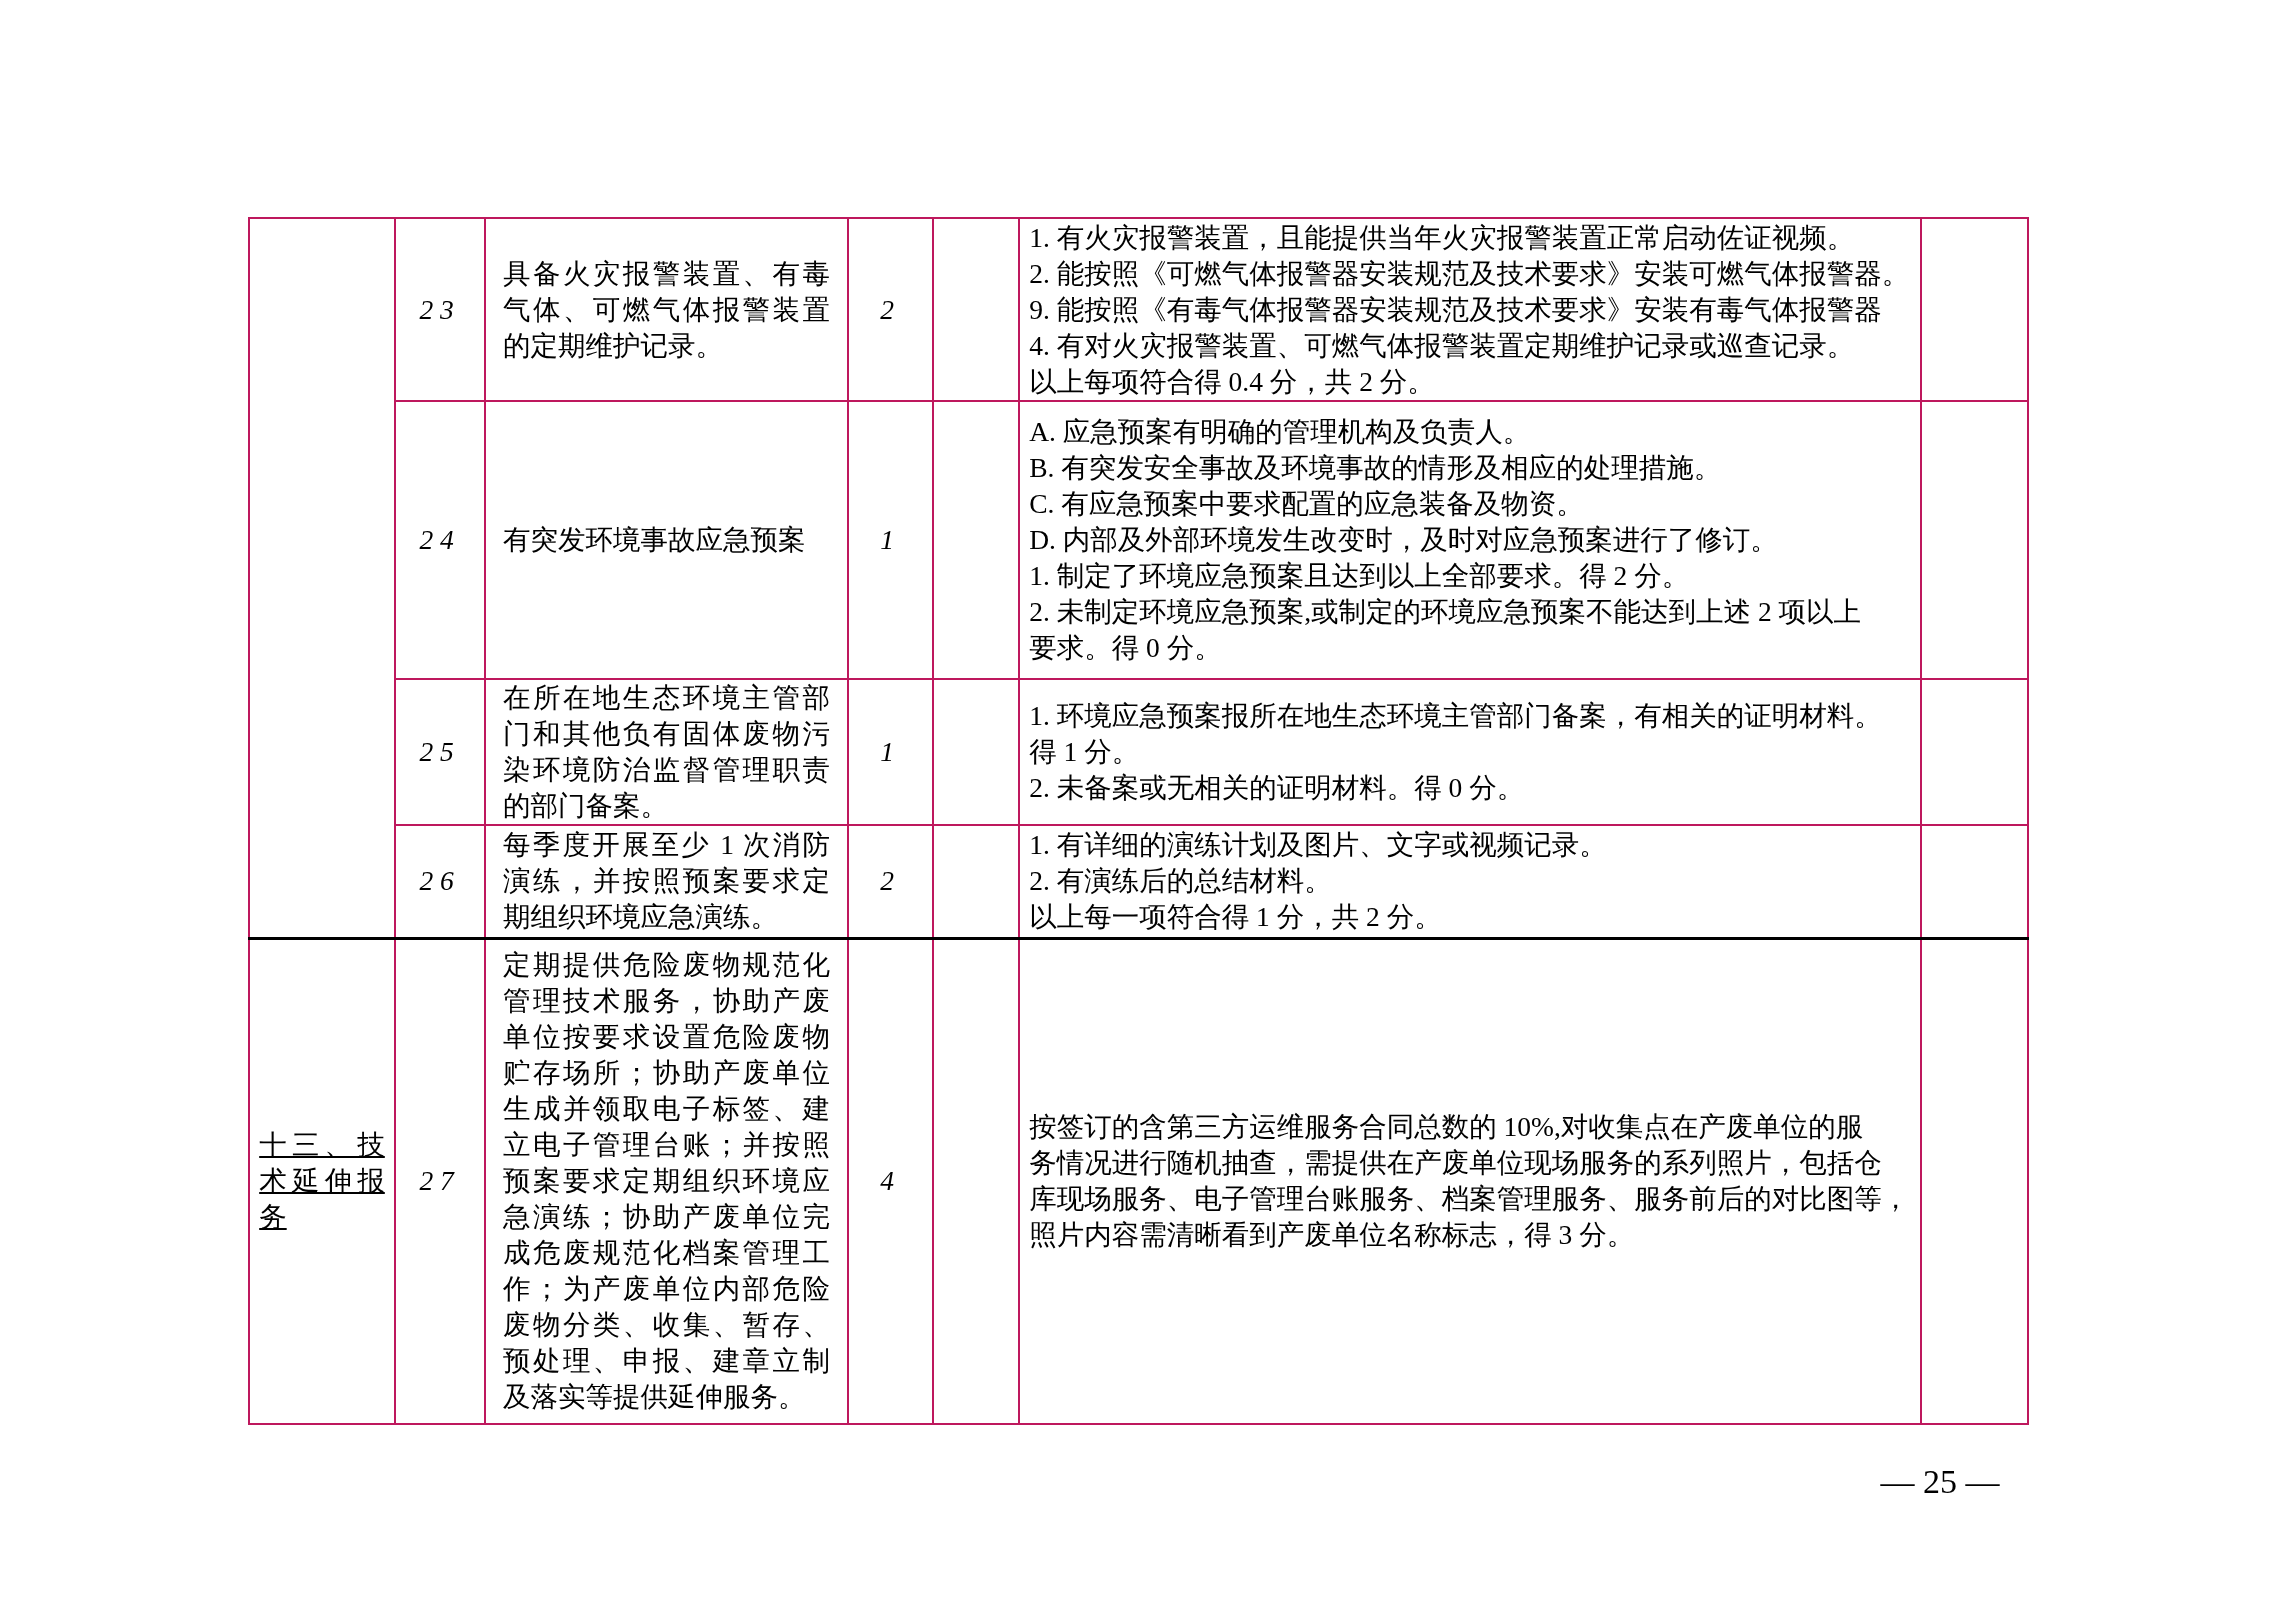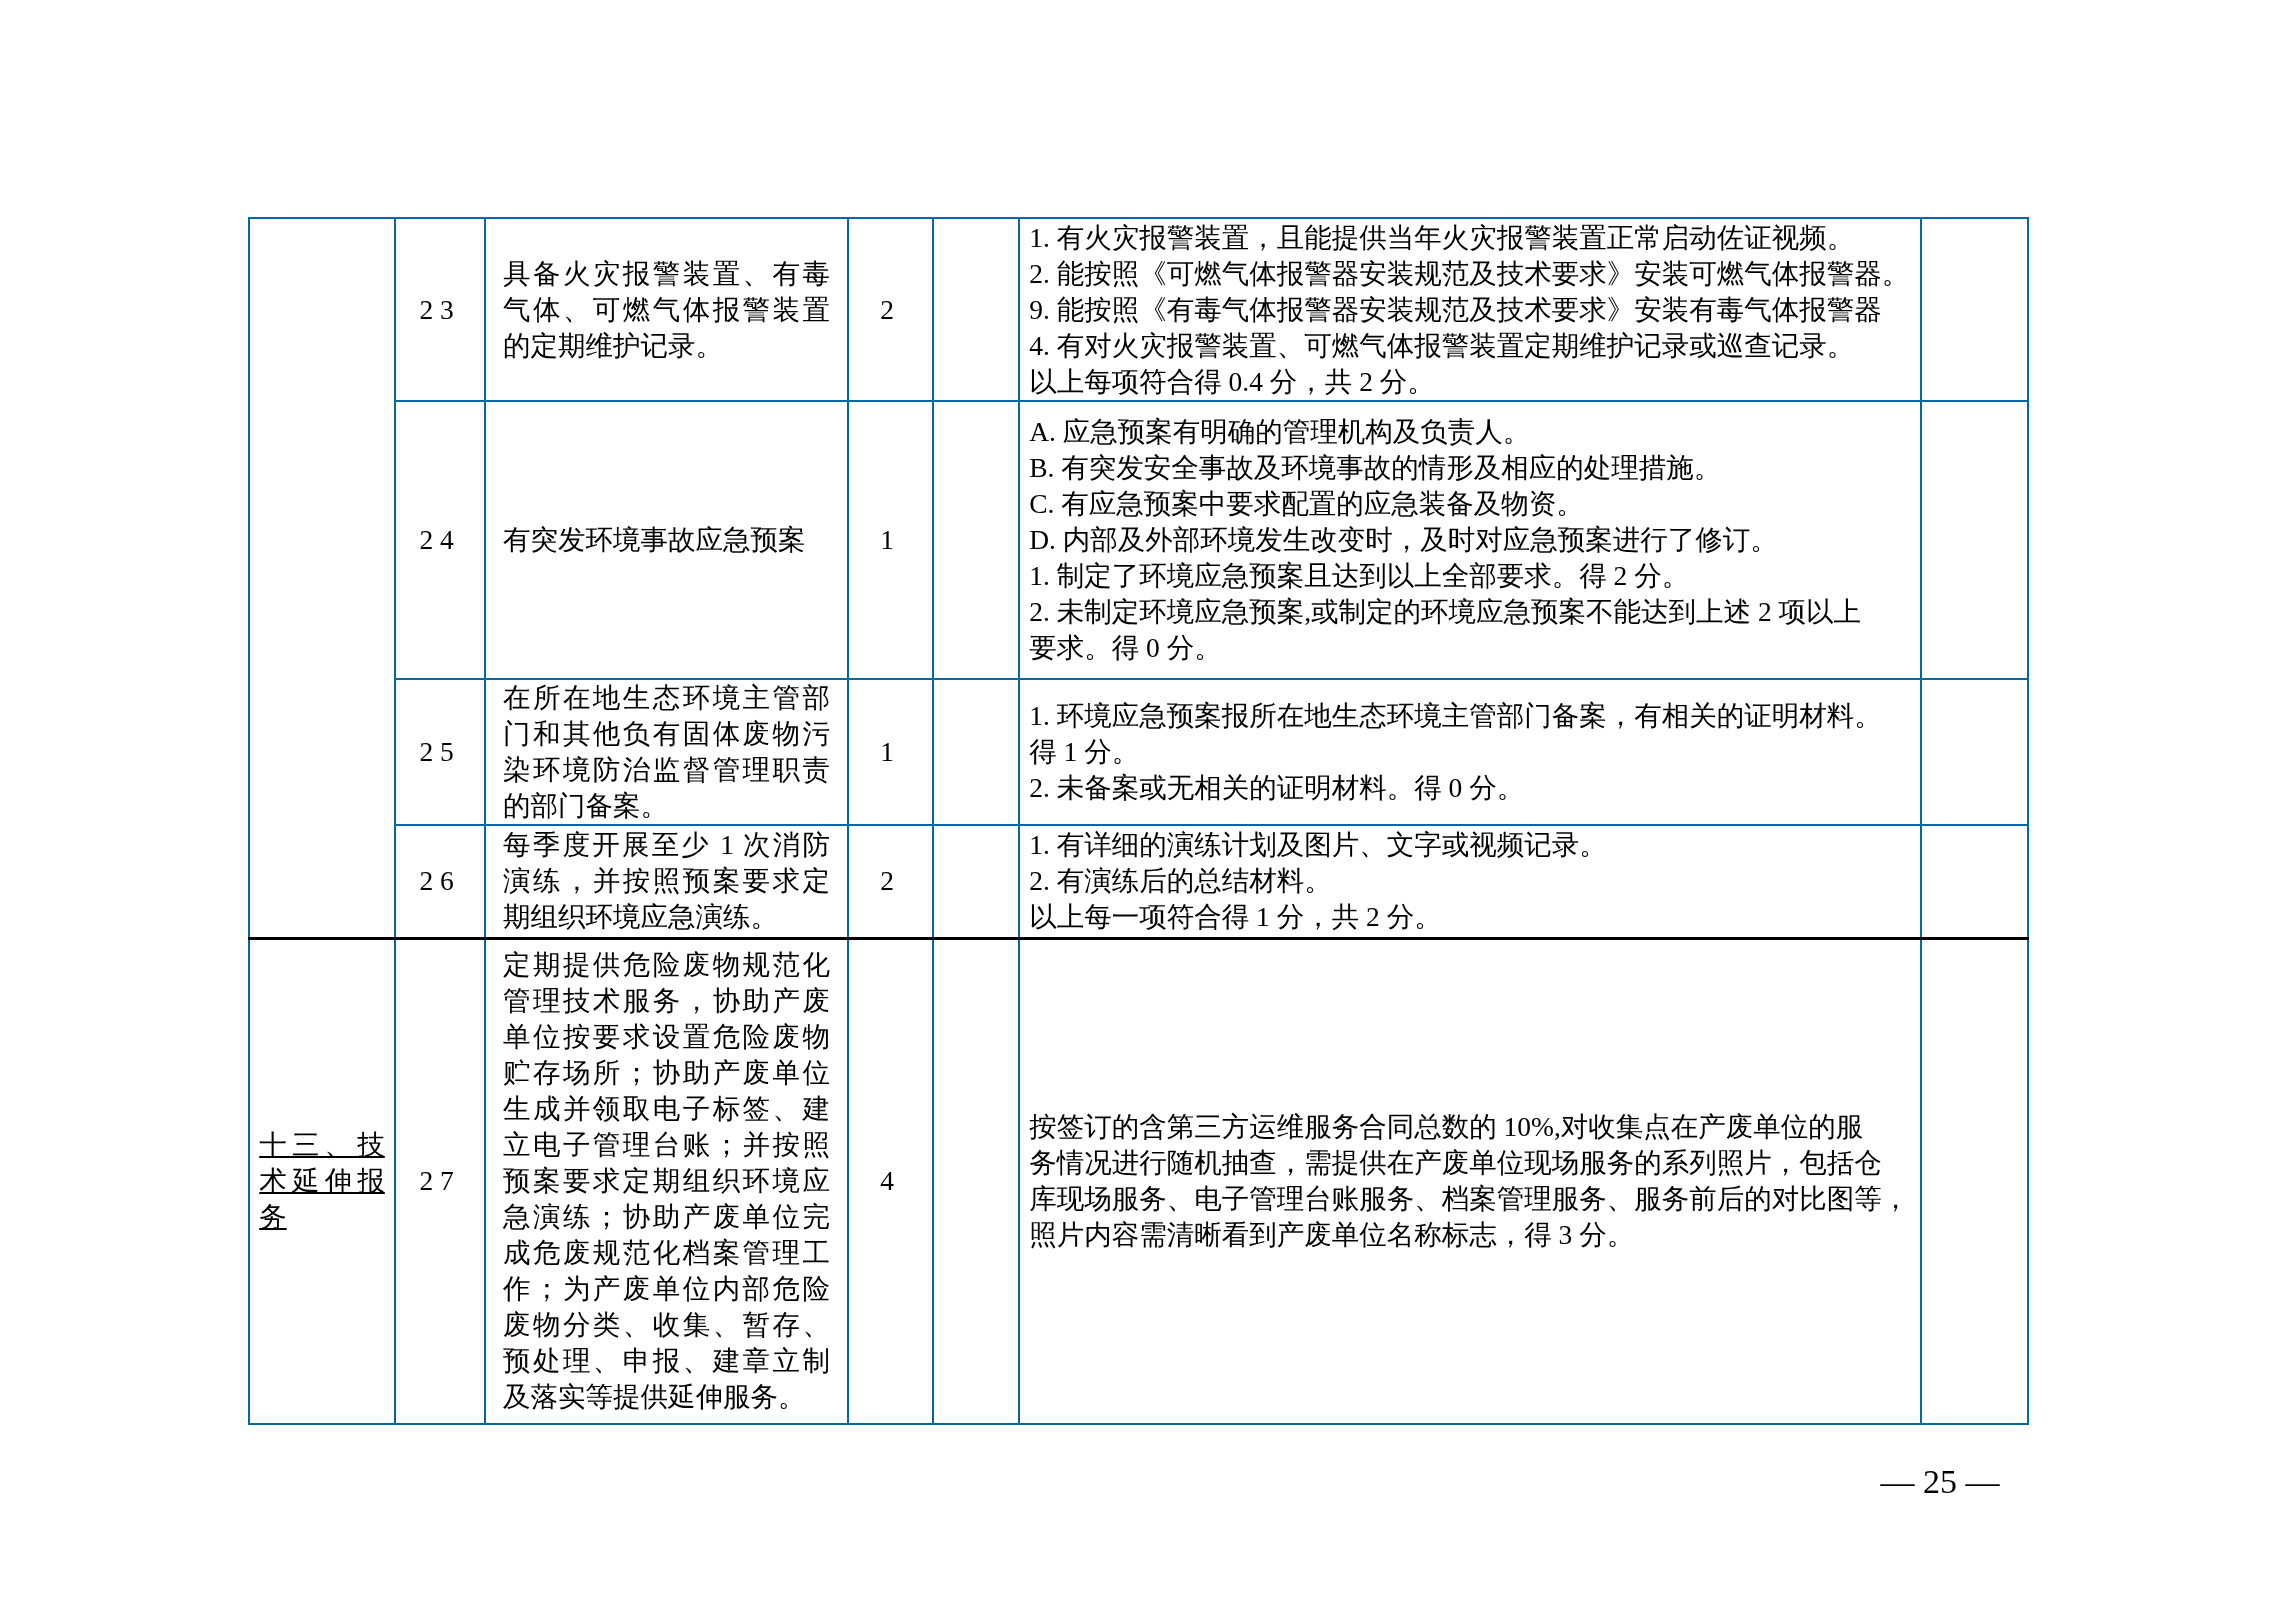--- a/index.html
+++ b/index.html
@@ -20,40 +20,41 @@
   table.eval {
     position: absolute;
     left: 248px;
     top: 217px;
     width: 1780px;
     border-collapse: collapse;
     table-layout: fixed;
     border: 2.6px solid #000;
   }
   table.eval td {
-    border: 2px solid #0369a1;
+    border: 2px solid #be185d;
     vertical-align: middle;
     font-size: 27.5px;
     line-height: 36px;
     color: #000;
     overflow: hidden;
   }
   tr.section-first td {
     border-top: 3.3px solid #000;
   }
   td.cat {
     text-align: justify;
     text-justify: inter-ideograph;
     padding: 0 9.2px;
     text-decoration: underline;
   }
   td.num, td.score {
     text-align: center;
     font-size: 29px;
     letter-spacing: 0.25em;
+    font-style: italic;
   }
   td.item {
     text-align: justify;
     text-justify: inter-ideograph;
     padding: 0 17px;
     margin-left: 16px;
   }
   td.crit {
     padding: 0 9.2px;
   }

